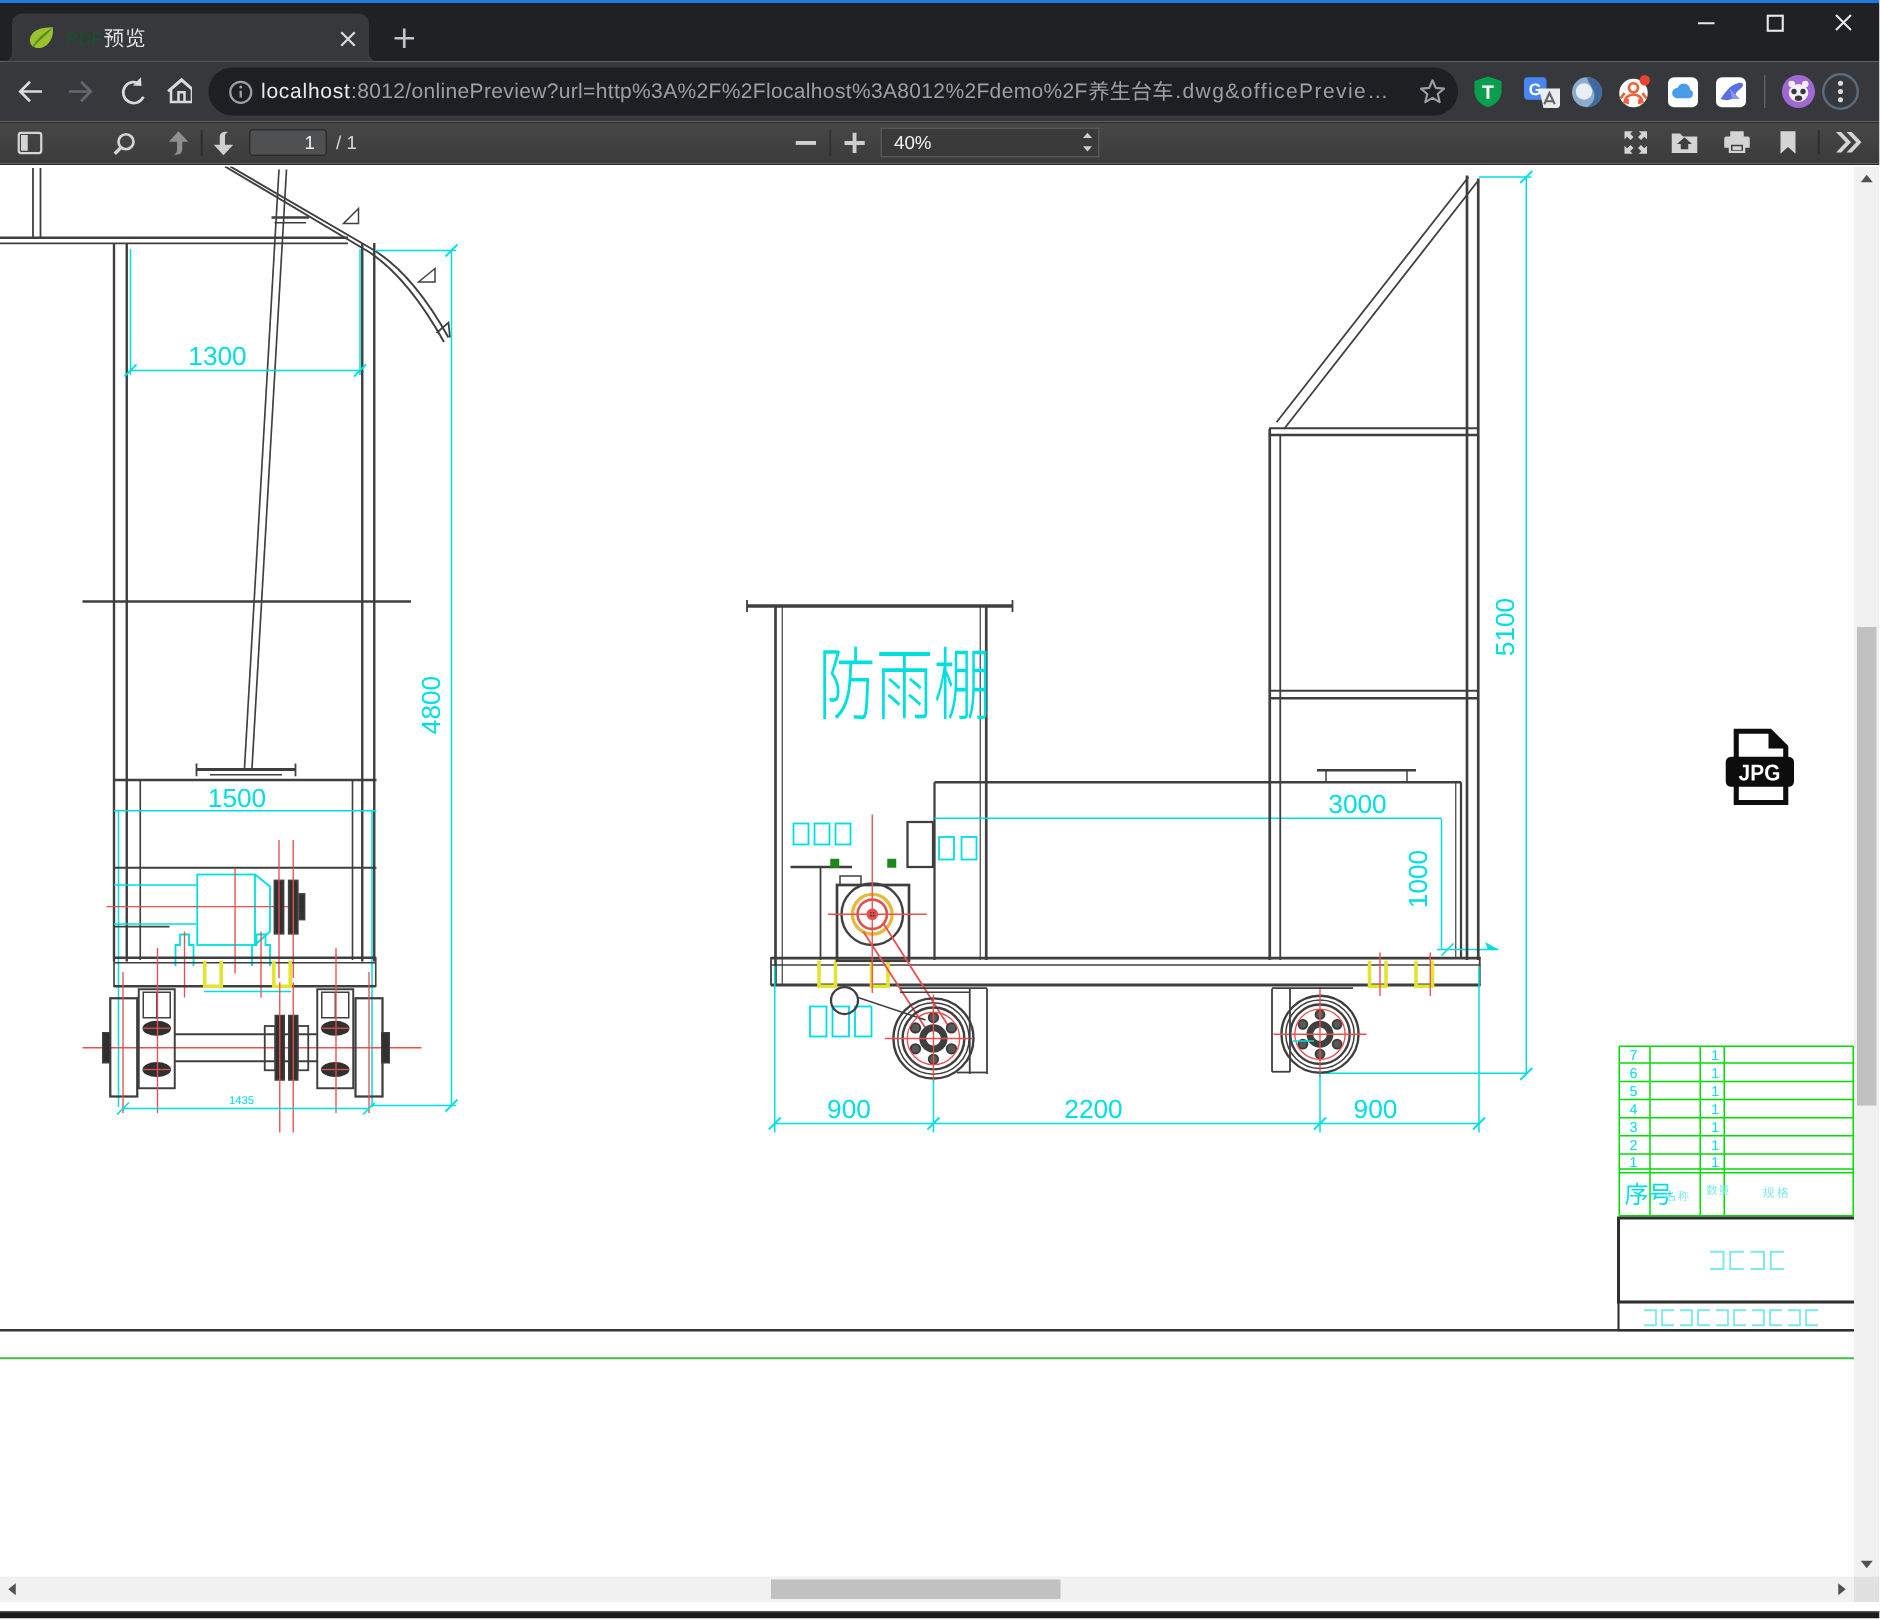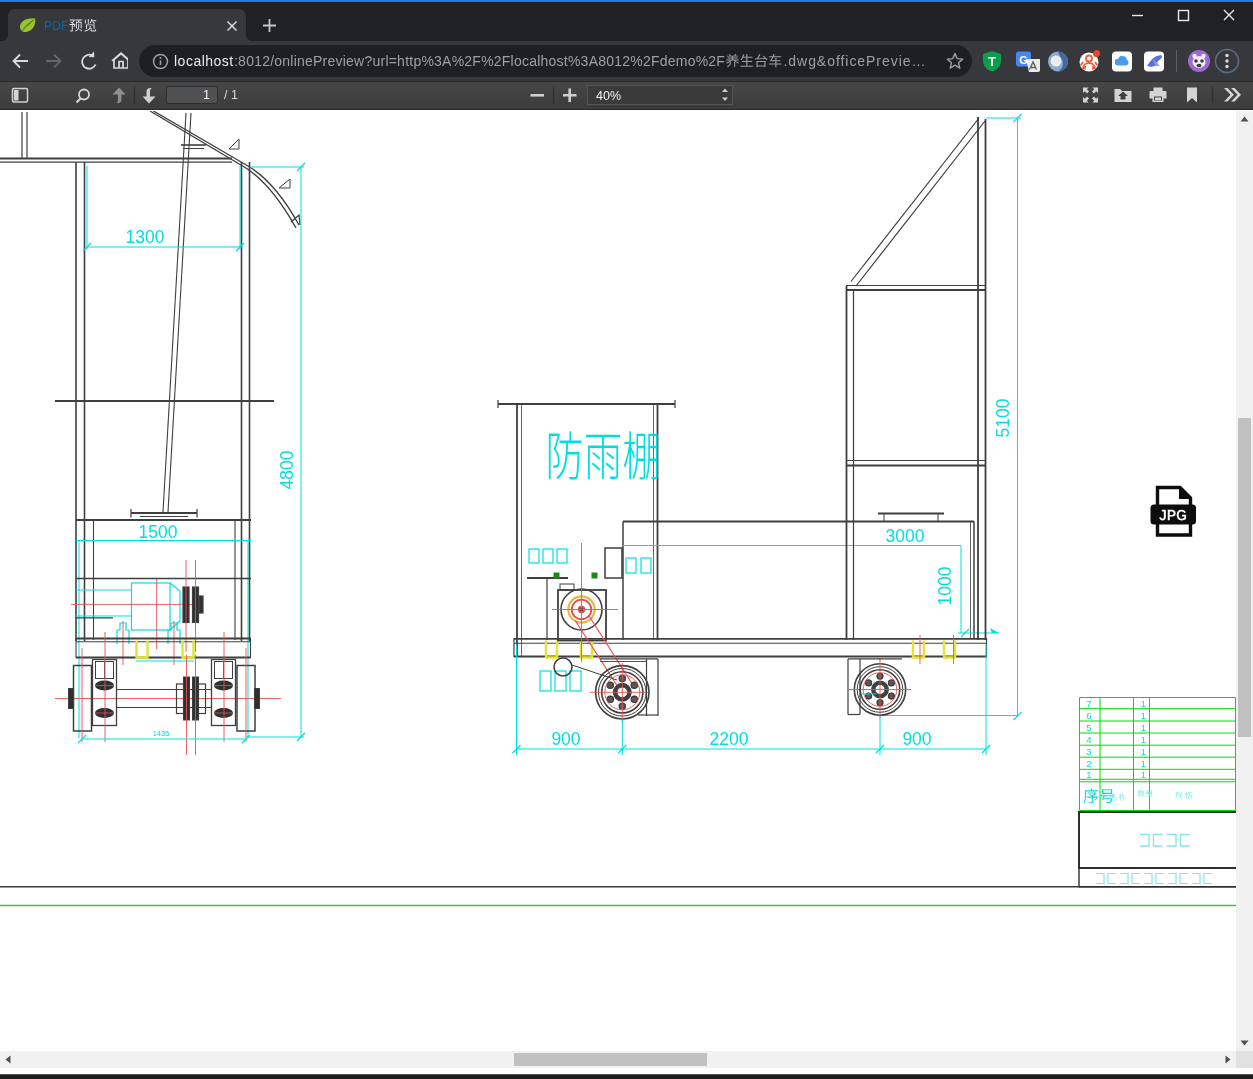--- a/index.html
+++ b/index.html
@@ -6,21 +6,21 @@
 </style></head><body>
 <div class="abs" style="left:0;top:0;width:1253px;height:2px;background:#1e79e0"></div>
 <div class="abs" style="left:0;top:2px;width:1253px;height:39px;background:#202124"></div>
 <svg class="abs" style="left:0;top:2px" width="260" height="39" viewBox="0 0 260 39">
 <path d="M0,39 L2,39 C6,39 8,36 8,32 L8,14 C8,10 11,7 15,7 L239,7 C243,7 246,10 246,14 L246,32 C246,36 248,39 252,39 L254,39 L0,39 Z" fill="#37383c"></path>
 </svg>
 <svg class="abs" style="left:19px;top:17px" width="18" height="17" viewBox="0 0 18 17">
 <path d="M16.2,1.2 C16.8,5.5 15.6,9.8 12.6,12.6 C9.8,15.2 5.8,15.8 3.2,14.2 C0.9,12.7 0.4,9.6 1.6,7.0 C3.0,4.1 6.2,2.3 9.5,1.8 C12.0,1.4 14.4,1.2 16.2,1.2 Z" fill="#9ac12e"></path>
 <path d="M16.2,1.2 C13.5,3.0 9.8,5.6 7.2,8.2 C5.2,10.2 3.6,12.4 2.8,14.0 L3.6,14.5 C4.6,12.8 6.3,10.8 8.4,9.1 C11.2,6.8 14.2,4.6 16.2,1.2 Z" fill="#5b8a1e"></path>
 </svg>
-<div class="abs" style="left:44px;top:19px;font-size:12px;color:#0369a1;letter-spacing:0.2px">PDF</div>
+<div class="abs" style="left:44px;top:19px;font-size:12px;color:#14532d;letter-spacing:0.2px">PDF</div>
 <svg class="abs" style="left:69px;top:17px" width="30" height="16" viewBox="0 0 30 16">
     <path transform="translate(0.0,13.5) scale(0.01380,-0.01380)" d="M670 495V295C670 192 647 57 410 -21C427 -35 447 -60 456 -75C710 18 741 168 741 294V495ZM725 88C788 38 869 -34 908 -79L960 -26C920 17 837 86 775 134ZM88 608C149 567 227 512 282 470H38V403H203V10C203 -3 199 -6 184 -7C170 -7 124 -7 72 -6C83 -27 93 -57 96 -78C165 -78 210 -77 238 -65C267 -53 275 -32 275 8V403H382C364 349 344 294 326 256L383 241C410 295 441 383 467 460L420 473L409 470H341L361 496C338 514 306 538 270 562C329 615 394 692 437 764L391 796L378 792H59V725H328C297 680 256 631 218 598L129 656ZM500 628V152H570V559H846V154H919V628H724L759 728H959V796H464V728H677C670 695 661 659 652 628Z" fill="#dfe1e5"></path>
     <path transform="translate(14.3,13.5) scale(0.01380,-0.01380)" d="M644 626C695 578 752 510 777 464L844 496C818 541 762 606 708 653ZM115 784V502H188V784ZM324 830V469H397V830ZM528 183V26C528 -47 553 -66 651 -66C672 -66 806 -66 827 -66C907 -66 928 -38 937 76C917 80 887 90 871 102C867 11 860 -2 820 -2C791 -2 680 -2 658 -2C611 -2 603 2 603 27V183ZM457 326V248C457 168 431 55 66 -22C83 -37 104 -65 114 -82C491 7 535 142 535 246V326ZM196 439V121H270V372H741V127H819V439ZM586 841C559 729 512 615 451 541C470 533 501 514 515 503C549 548 580 606 606 671H935V738H632C641 767 650 796 658 826Z" fill="#dfe1e5"></path>
   </svg>
 <svg class="abs" style="left:226px;top:20px" width="12" height="12" viewBox="0 0 12 12">
 <path d="M1.5,1.5 L10.5,10.5 M10.5,1.5 L1.5,10.5" stroke="#d8dadd" stroke-width="1.5"></path>
   </svg>
 <svg class="abs" style="left:262px;top:18px" width="15" height="15" viewBox="0 0 15 15">
 <path d="M7.5,1 L7.5,14 M1,7.5 L14,7.5" stroke="#c0c3c7" stroke-width="1.8"></path>
   </svg>

